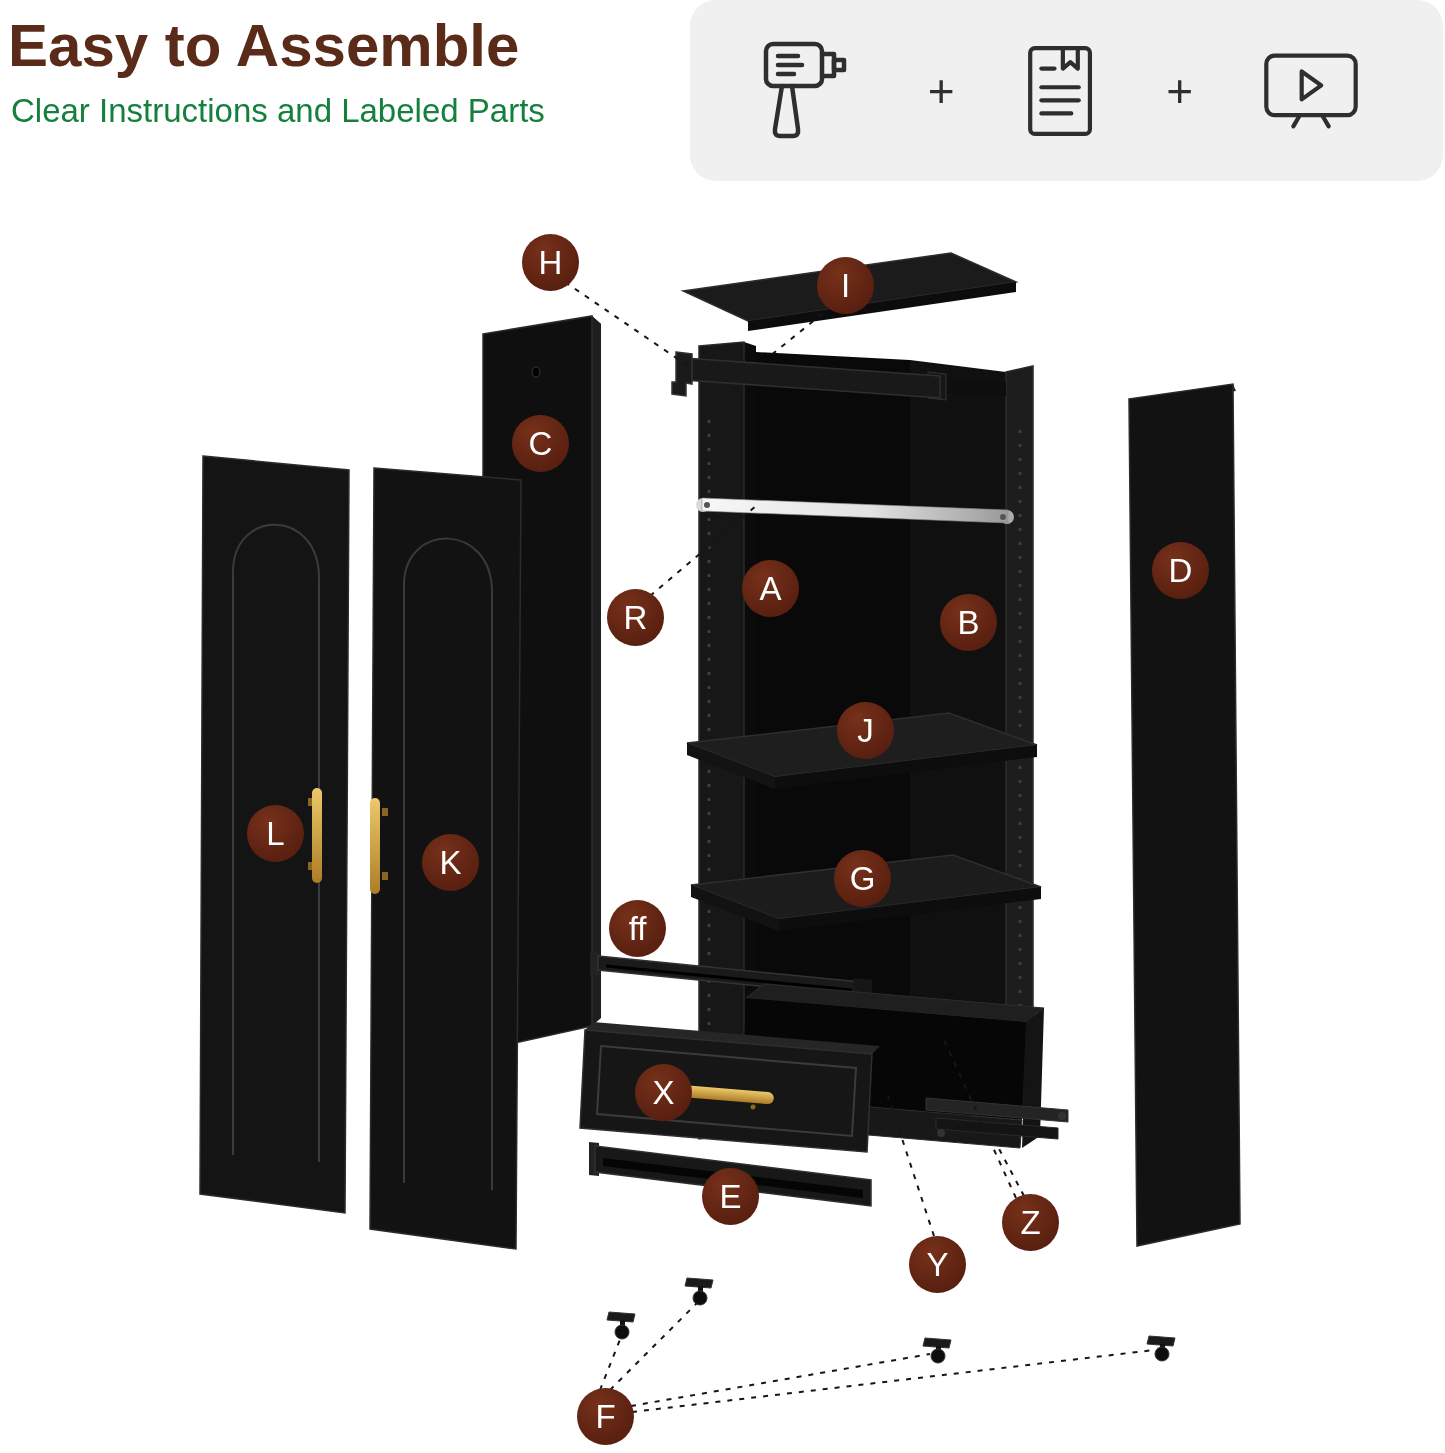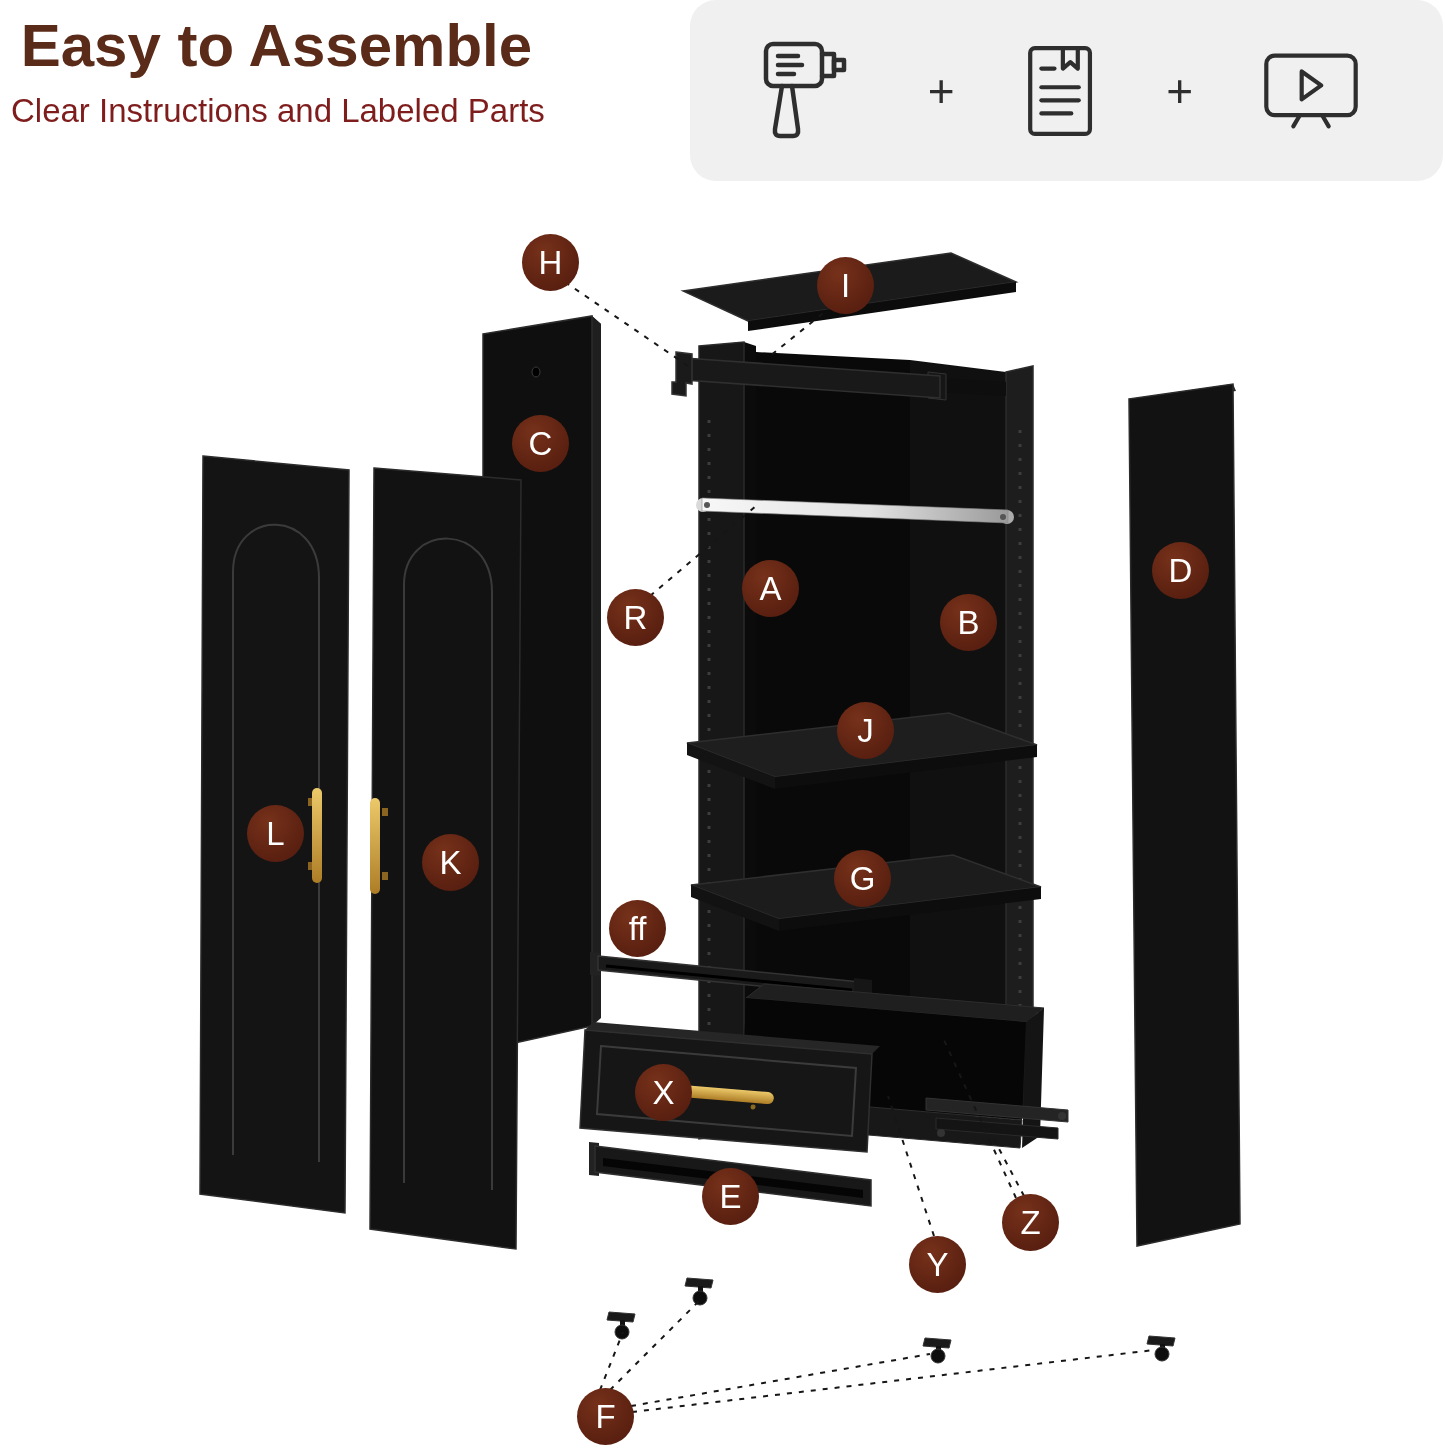--- a/index.html
+++ b/index.html
@@ -1,22 +1,22 @@
 <!DOCTYPE html>
 <html><head>
 <meta charset="utf-8">
 <style>
   html,body{margin:0;padding:0;background:#ffffff;}
   .page{position:relative;width:1445px;height:1453px;background:#ffffff;
         font-family:"Liberation Sans",sans-serif;overflow:hidden;}
 
   
   .header{position:absolute;left:8px;top:14px;z-index:4;}
-  .title{margin:0;font-size:60px;font-weight:600;color:#5b2b1a;line-height:1.08;text-align:center;}
-  .subtitle{margin:13px 0 0 3px;font-size:33px;font-weight:400;color:#7f1d1d;}
+  .title{margin:0;font-size:60px;font-weight:600;color:#5b2b1a;line-height:1.08;}
+  .subtitle{margin:13px 0 0 3px;font-size:33px;font-weight:400;color:#15803d;}
 
   
   .toolbox{position:absolute;left:690px;top:0;width:753px;height:181px;
            background:#f0f0f0;border-radius:26px;display:flex;align-items:center;
            justify-content:space-between;padding:0 78px 0 62px;box-sizing:border-box;z-index:4;}
   .tool-icon{flex:0 0 auto;display:flex;align-items:center;}
   .tool-icon svg{stroke:#2e2e2e;fill:none;stroke-width:4.5;
                  stroke-linecap:round;stroke-linejoin:round;}
   .plus{font-size:46px;color:#2e2e2e;font-weight:400;line-height:1;}
 

